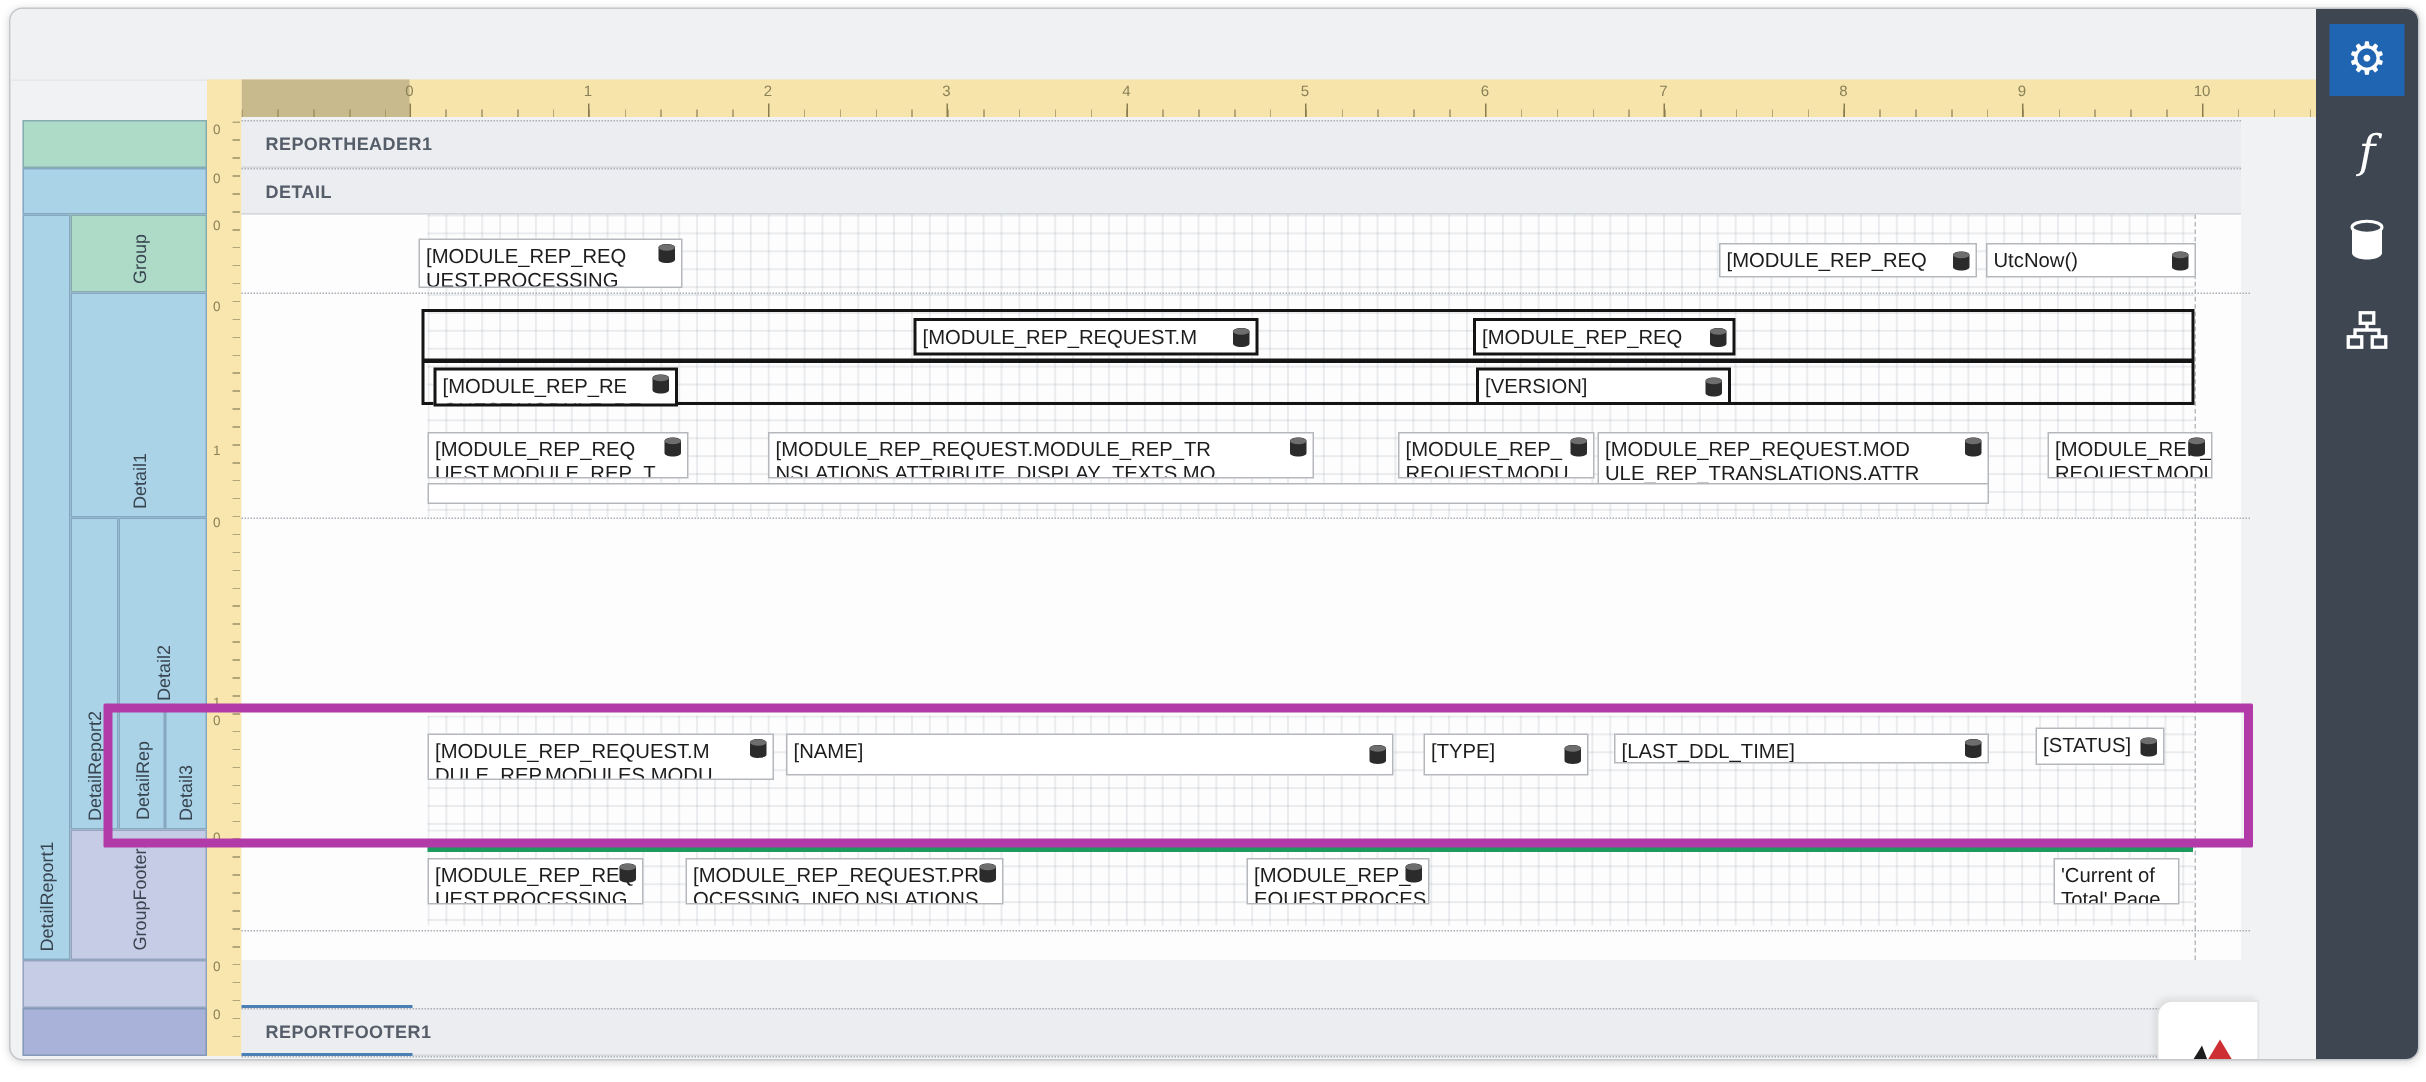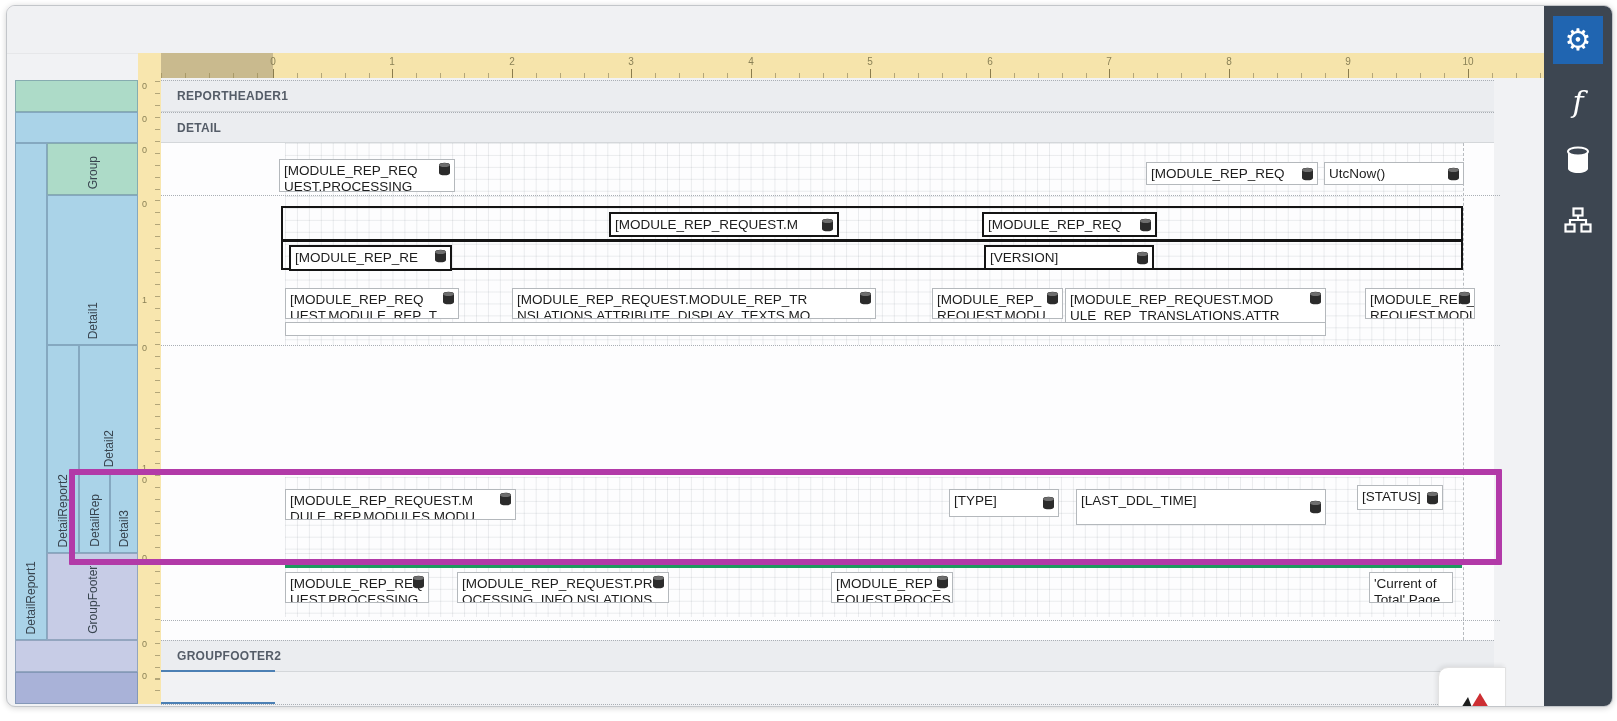--- a/index.html
+++ b/index.html
@@ -117,24 +117,24 @@
   </div>
 
   <div class="surface"></div>
 
   <div class="strip" style="top:74px;height:32px">
     <span>REPORTHEADER1</span>
       </div>
   <div class="strip" style="top:106px;height:31px">
     <span>DETAIL</span>
       </div>
-  <div class="strip" style="top:634px;height:32px">
-    <span>GROUPFOOTER2</span>
-      </div>
   <div class="bluesub" style="top:664px"></div>
+  <div class="strip" style="top:666px;height:32px">
+    <span>REPORTFOOTER1</span>
+      </div>
   <div class="bluesub" style="top:696px"></div>
   <div class="dotsep" style="top:698px"></div>
 
   <div class="grid" style="left:278px;top:137px;width:1178px;height:53px"></div>
   <div class="grid" style="left:278px;top:190px;width:1178px;height:149px"></div>
   <div class="grid" style="left:278px;top:471px;width:1178px;height:76px"></div>
   <div class="grid" style="left:278px;top:547px;width:1178px;height:64px"></div>
   <div class="dotsep" style="top:189px"></div>
   <div class="dotsep" style="top:339px"></div>
   <div class="dotsep" style="top:464px"></div>
@@ -271,28 +271,35 @@
   <div class="hl" style="left:62px;top:463px;width:1421px;height:84px"></div>
 
   <div class="fld" style="left:278px;top:483px;width:231px;height:31px">
     <span>[MODULE_REP_REQUEST.M</span>
     <span class="l2">DULE_REP.MODULES.MODU</span>
     <span class="dbico"><svg width="13" height="14" viewBox="0 0 13 14">
             <path d="M1 3C1 1.6 3.4.7 6.5.7S12 1.6 12 3v8c0 1.4-2.4 2.3-5.5 2.3S1 12.4 1 11Z" fill="#2b2b2b"></path>
             <ellipse cx="6.5" cy="3" rx="5.5" ry="2.1" fill="#6e6e6e"></ellipse>
           </svg></span>
   </div>
+  <div class="fld" style="left:517px;top:483px;width:405px;height:28px">
+    <span>[NAME]</span>
+    <span class="dbico mid"><svg width="13" height="14" viewBox="0 0 13 14">
+            <path d="M1 3C1 1.6 3.4.7 6.5.7S12 1.6 12 3v8c0 1.4-2.4 2.3-5.5 2.3S1 12.4 1 11Z" fill="#2b2b2b"></path>
+            <ellipse cx="6.5" cy="3" rx="5.5" ry="2.1" fill="#6e6e6e"></ellipse>
+          </svg></span>
+  </div>
   <div class="fld" style="left:942px;top:483px;width:110px;height:28px">
     <span>[TYPE]</span>
     <span class="dbico mid"><svg width="13" height="14" viewBox="0 0 13 14">
             <path d="M1 3C1 1.6 3.4.7 6.5.7S12 1.6 12 3v8c0 1.4-2.4 2.3-5.5 2.3S1 12.4 1 11Z" fill="#2b2b2b"></path>
             <ellipse cx="6.5" cy="3" rx="5.5" ry="2.1" fill="#6e6e6e"></ellipse>
           </svg></span>
   </div>
-  <div class="fld" style="left:1069px;top:483px;width:250px;height:36px">
+  <div class="fld" style="left:1069px;top:483px;width:250px;height:20px">
     <span>[LAST_DDL_TIME]</span>
     <span class="dbico mid"><svg width="13" height="14" viewBox="0 0 13 14">
             <path d="M1 3C1 1.6 3.4.7 6.5.7S12 1.6 12 3v8c0 1.4-2.4 2.3-5.5 2.3S1 12.4 1 11Z" fill="#2b2b2b"></path>
             <ellipse cx="6.5" cy="3" rx="5.5" ry="2.1" fill="#6e6e6e"></ellipse>
           </svg></span>
   </div>
   <div class="fld" style="left:1350px;top:479px;width:86px;height:25px">
     <span>[STATUS]</span>
     <span class="dbico mid"><svg width="13" height="14" viewBox="0 0 13 14">
             <path d="M1 3C1 1.6 3.4.7 6.5.7S12 1.6 12 3v8c0 1.4-2.4 2.3-5.5 2.3S1 12.4 1 11Z" fill="#2b2b2b"></path>

